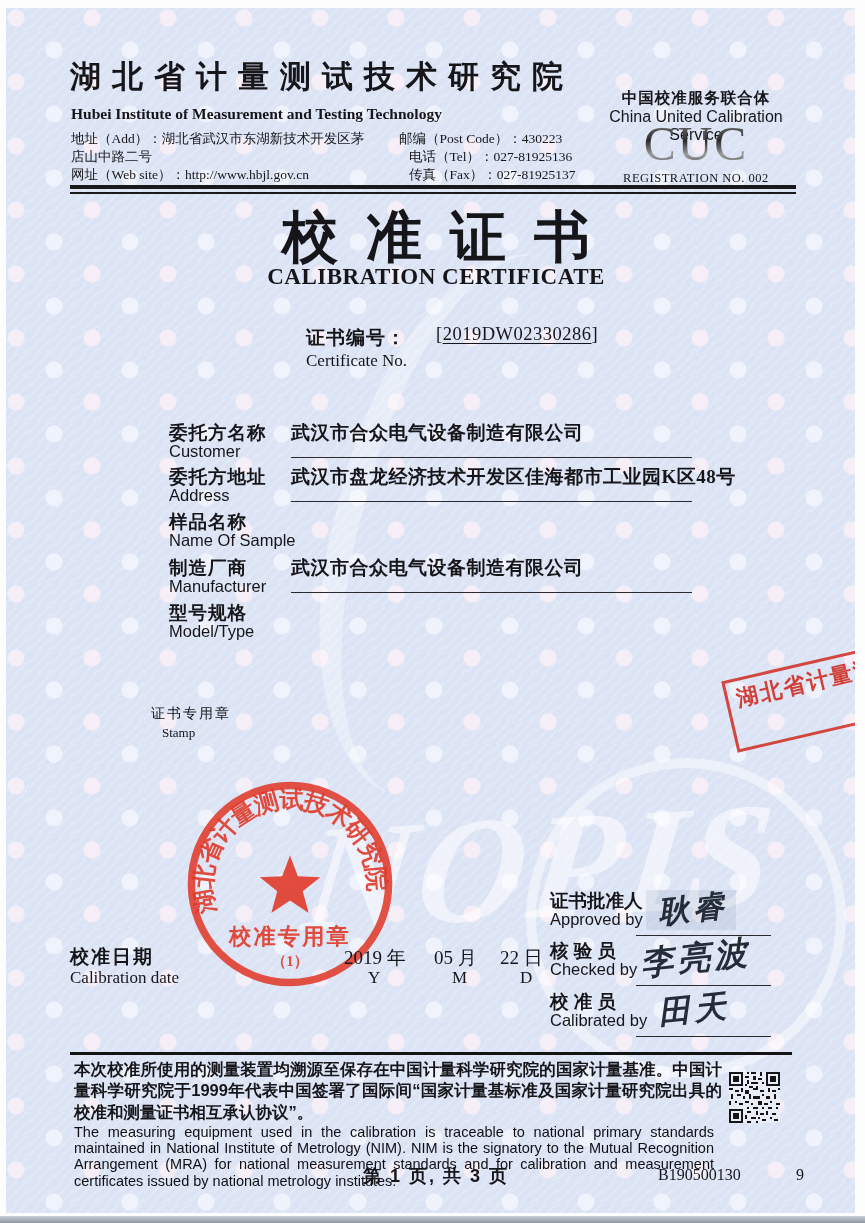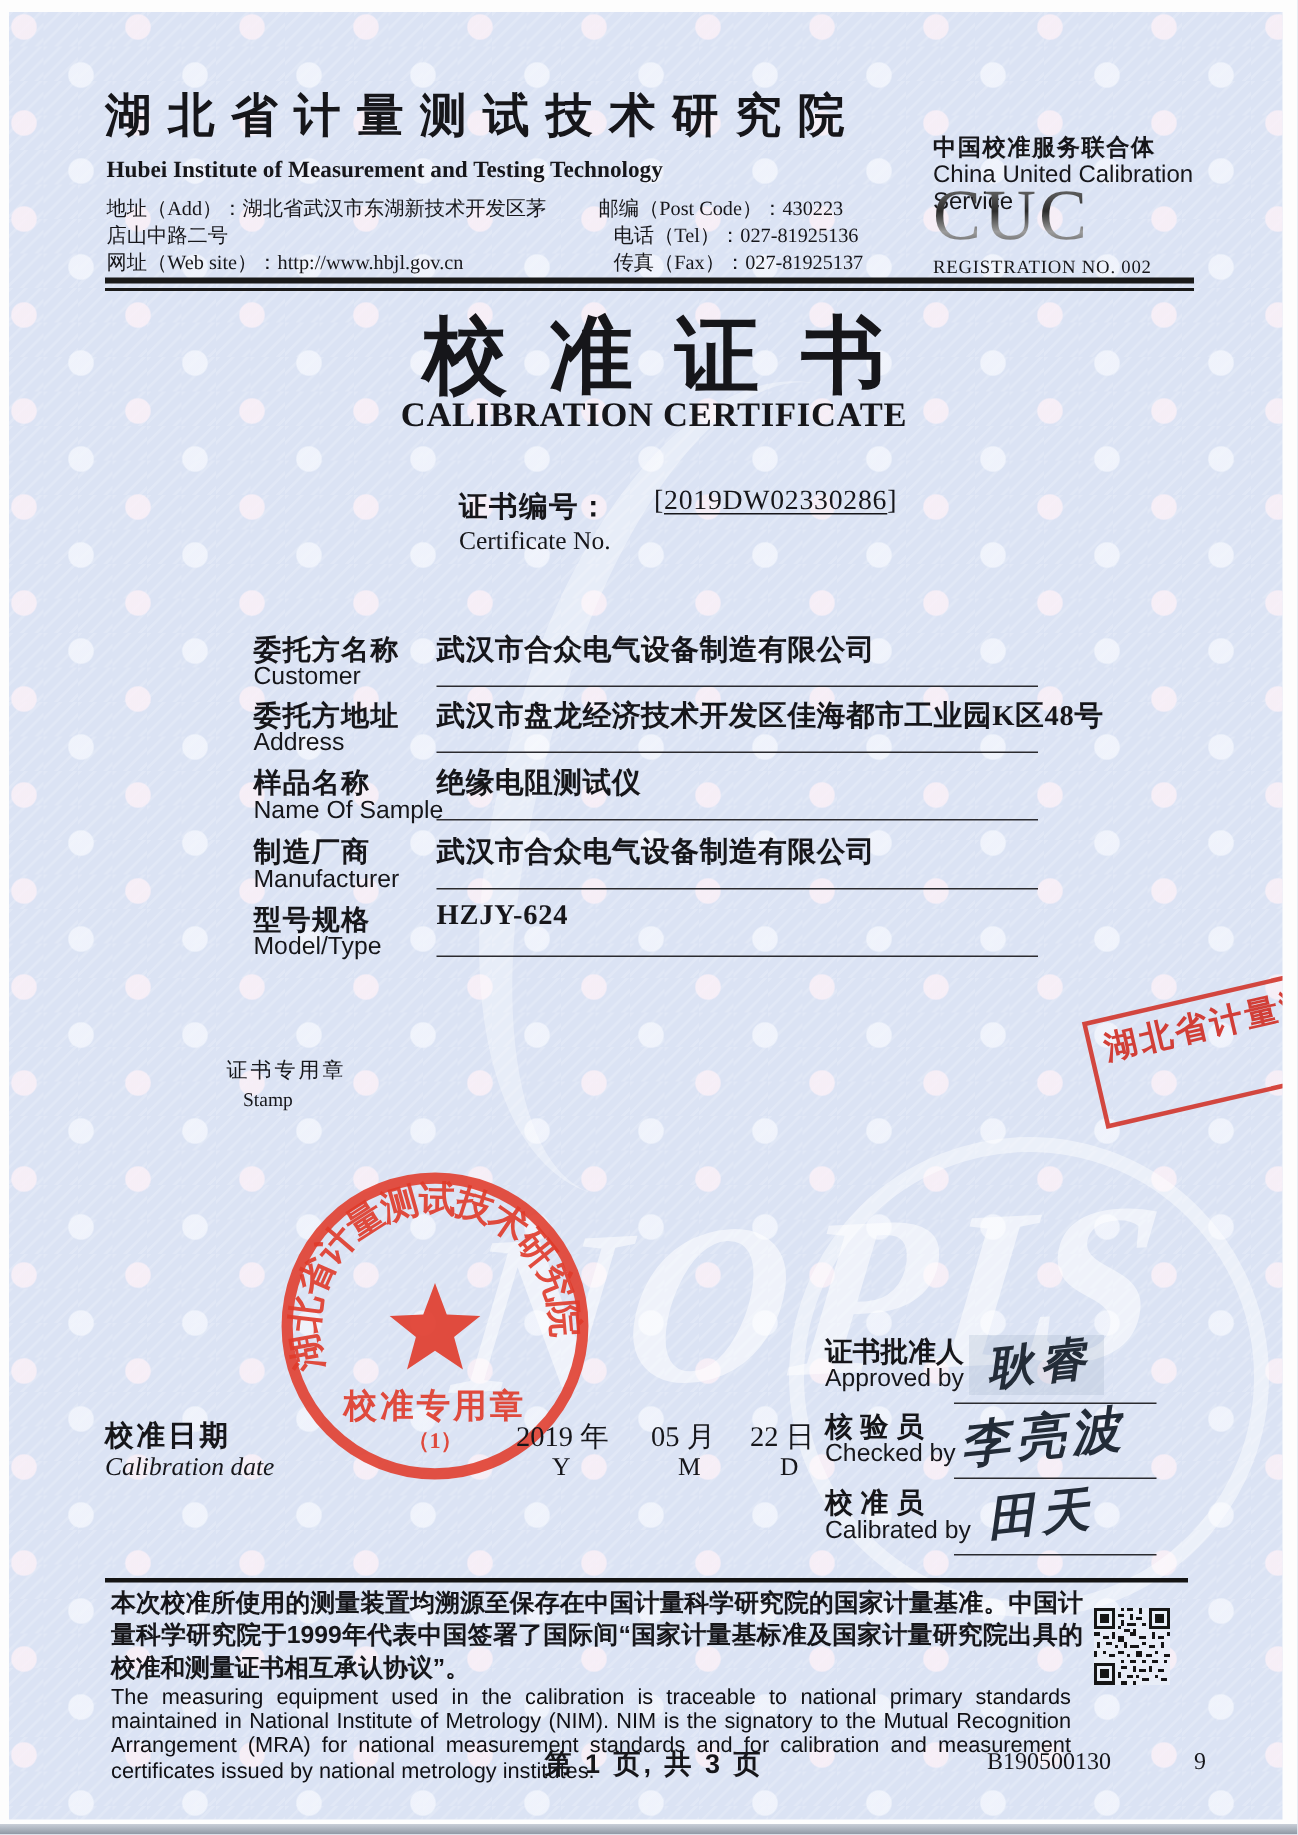--- a/index.html
+++ b/index.html
@@ -16,21 +16,21 @@
   .scan-edge{position:absolute;left:0;right:0;bottom:0;height:7px;background:linear-gradient(#c9cfd8,#8e97a3);}
   .abs{position:absolute;}
   .cn-serif{font-family:"Liberation Serif","DejaVu Serif",serif;}
   .hei{font-family:"Liberation Sans","DejaVu Sans",sans-serif;}
   .ink{color:#16161a;}
 
   
   .inst-cn{left:64px;top:48px;font-size:31px;font-weight:700;letter-spacing:11px;white-space:nowrap;}
   .inst-en{left:65px;top:97px;font-size:15.5px;font-weight:600;}
   .contact{font-size:13.5px;white-space:nowrap;}
-  .cuc{left:616px;width:196px;}
+  .cuc{left:592px;width:196px;text-align:center;}
   .cuc-cn{top:80px;font-size:15.5px;font-weight:700;letter-spacing:1px;}
   .cuc-en{top:100px;font-size:16px;font-weight:400;}
   .cuc-logo{top:108px;font-size:48px;font-weight:400;letter-spacing:2px;
     background:linear-gradient(180deg,#8a8a8a 0%,#2b2b2b 45%,#9c9c9c 70%,#3c3c3c 100%);
     -webkit-background-clip:text;background-clip:text;color:#3a3a3a;-webkit-text-fill-color:transparent;}
   .cuc-reg{top:163px;font-size:12.5px;letter-spacing:.5px;}
   .dbl-rule{left:64px;top:177px;width:726px;height:3px;border-top:4px solid #1a1a1a;border-bottom:2px solid #1a1a1a;}
 
   
   .title-cn{left:120px;top:192px;width:620px;text-align:center;font-size:56px;font-weight:700;letter-spacing:28px;text-indent:28px;}
@@ -62,21 +62,21 @@
 
   
   .wm-text{left:300px;top:772px;font-size:150px;font-weight:700;font-style:italic;color:rgba(255,255,255,.55);
     letter-spacing:4px;transform:rotate(-3deg) skewX(-10deg);font-family:"Liberation Serif",serif;pointer-events:none;}
   .wm-ring{left:520px;top:750px;width:300px;height:300px;border:10px solid rgba(255,255,255,.45);border-radius:50%;pointer-events:none;}
   .wm-swoosh{left:330px;top:240px;width:260px;height:560px;border-left:26px solid rgba(255,255,255,.35);
     border-radius:50% 0 0 45%;transform:rotate(14deg);pointer-events:none;}
 
   
   .date-label-cn{left:64px;top:936px;font-size:19px;font-weight:700;letter-spacing:2px;}
-  .date-label-en{left:64px;top:960px;font-size:17px;font-style:italic;}
+  .date-label-en{left:64px;top:960px;font-size:17px;}
   .date-part{top:937px;font-size:19px;font-family:"Liberation Serif",serif;}
   .date-letter{top:960px;font-size:17px;font-family:"Liberation Serif",serif;}
 
   
   .sig-label-cn{left:544px;font-size:18.5px;font-weight:600;white-space:nowrap;}
   .sig-label-en{left:544px;font-size:16.5px;white-space:nowrap;}
   .sig-line{left:630px;width:135px;border-bottom:1.5px solid #2a2a2e;}
   .sig-name{font-family:"Liberation Serif",serif;font-style:italic;font-weight:700;color:#232c38;
     transform:rotate(-6deg);letter-spacing:4px;white-space:nowrap;}
   .sig-patch{left:640px;top:882px;width:90px;height:40px;background:rgba(150,170,190,.22);}
@@ -130,31 +130,29 @@
       <div class="f-val ink">武汉市合众电气设备制造有限公司</div>
     </div>
     <div class="abs field" style="top:456px;">
       <div class="f-cn hei ink">委托方地址</div>
       <div class="f-en hei ink">Address</div>
       <div class="f-val ink">武汉市盘龙经济技术开发区佳海都市工业园K区48号</div>
     </div>
     <div class="abs field" style="top:501px;">
       <div class="f-cn hei ink">样品名称</div>
       <div class="f-en hei ink">Name Of Sample</div>
-      <div class="f-val ink">绝缘电阻测试仪</div>
     </div>
     <div class="abs field" style="top:547px;">
       <div class="f-cn hei ink">制造厂商</div>
       <div class="f-en hei ink">Manufacturer</div>
       <div class="f-val ink">武汉市合众电气设备制造有限公司</div>
     </div>
     <div class="abs field" style="top:592px;">
       <div class="f-cn hei ink">型号规格</div>
       <div class="f-en hei ink">Model/Type</div>
-      <div class="f-val ink">HZJY-624</div>
     </div>
 
     <div class="abs stamp-label-cn cn-serif ink">证书专用章</div>
     <div class="abs stamp-label-en cn-serif ink">Stamp</div>
 
     <div class="abs seam hei">
       <div class="l1">湖北省计量测试</div>
       <div class="l2">证书骑缝</div>
     </div>
 

